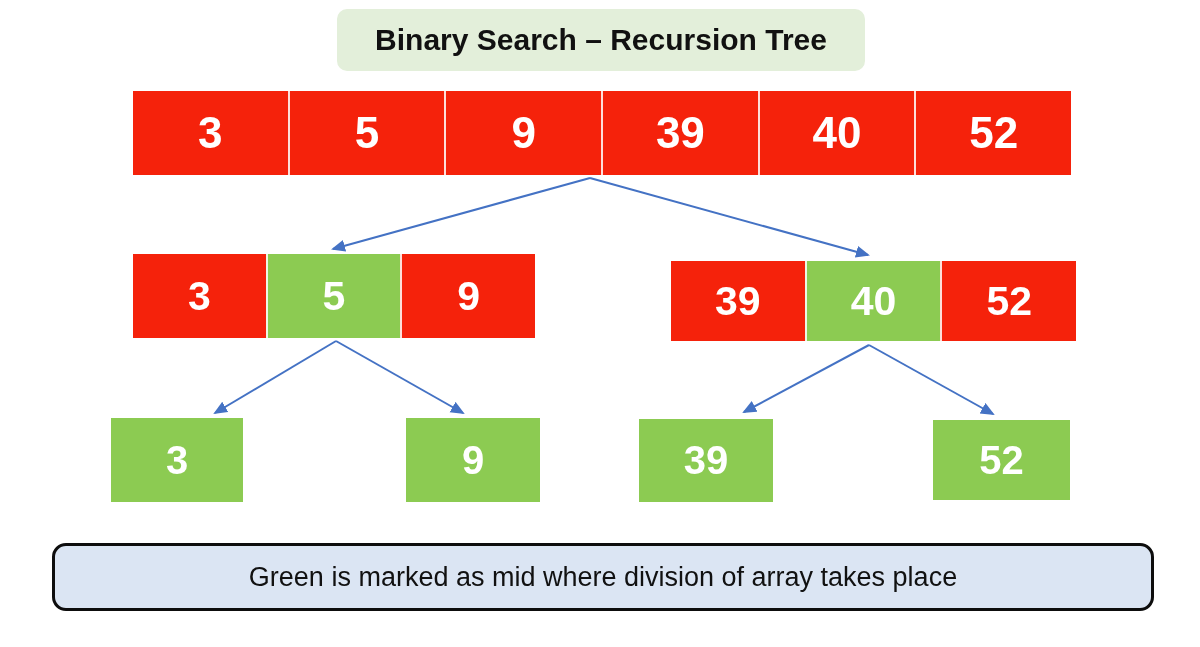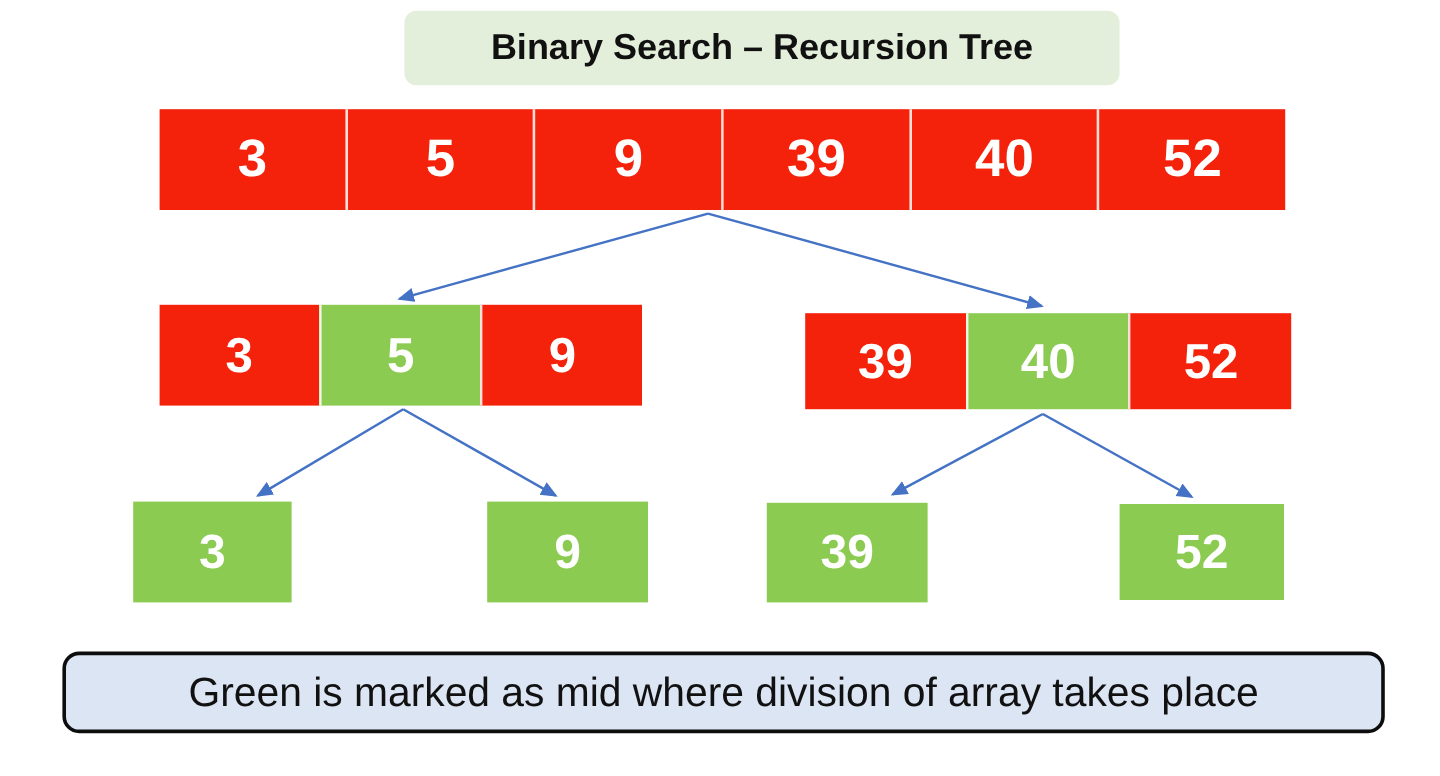--- a/index.html
+++ b/index.html
@@ -2,21 +2,21 @@
 <html><head>
 <meta charset="utf-8">
 <style>
   html,body{margin:0;padding:0;background:#ffffff;}
   #stage{
     position:relative;width:1200px;height:647px;background:#ffffff;
     font-family:"Liberation Sans",sans-serif;overflow:hidden;
   }
   
   #title-box{
-    position:absolute;left:337px;top:9px;width:596px;height:62px;
+    position:absolute;left:337px;top:9px;width:528px;height:62px;
     border-radius:10px;display:flex;align-items:center;justify-content:center;
   }
   #title-box .title-text{
     font-weight:bold;font-size:30px;color:#111111;letter-spacing:0px;
   }
   
   .array-row{
     position:absolute;display:flex;box-sizing:border-box;
   }
   .array-row .cell{
@@ -39,21 +39,21 @@
   
   #arrows{position:absolute;left:0;top:0;width:1200px;height:647px;pointer-events:none;}
   #arrows line{stroke-width:2px;fill:none;}
   
   #caption-box{
     position:absolute;left:52px;top:543px;width:1102px;height:68px;
     border:3px solid #0d0d0d;border-radius:14px;box-sizing:border-box;
     display:flex;align-items:center;justify-content:center;
   }
   #caption-box .caption-text{
-    font-size:34px;font-weight:400;color:#111111;white-space:nowrap;
+    font-size:27px;font-weight:400;color:#111111;white-space:nowrap;
   }
 </style>
 </head>
 <body>
 
 <div id="stage">
 
   <div id="title-box" style="background: rgb(227, 239, 218);">
     <span class="title-text">Binary Search – Recursion Tree</span>
   </div>

